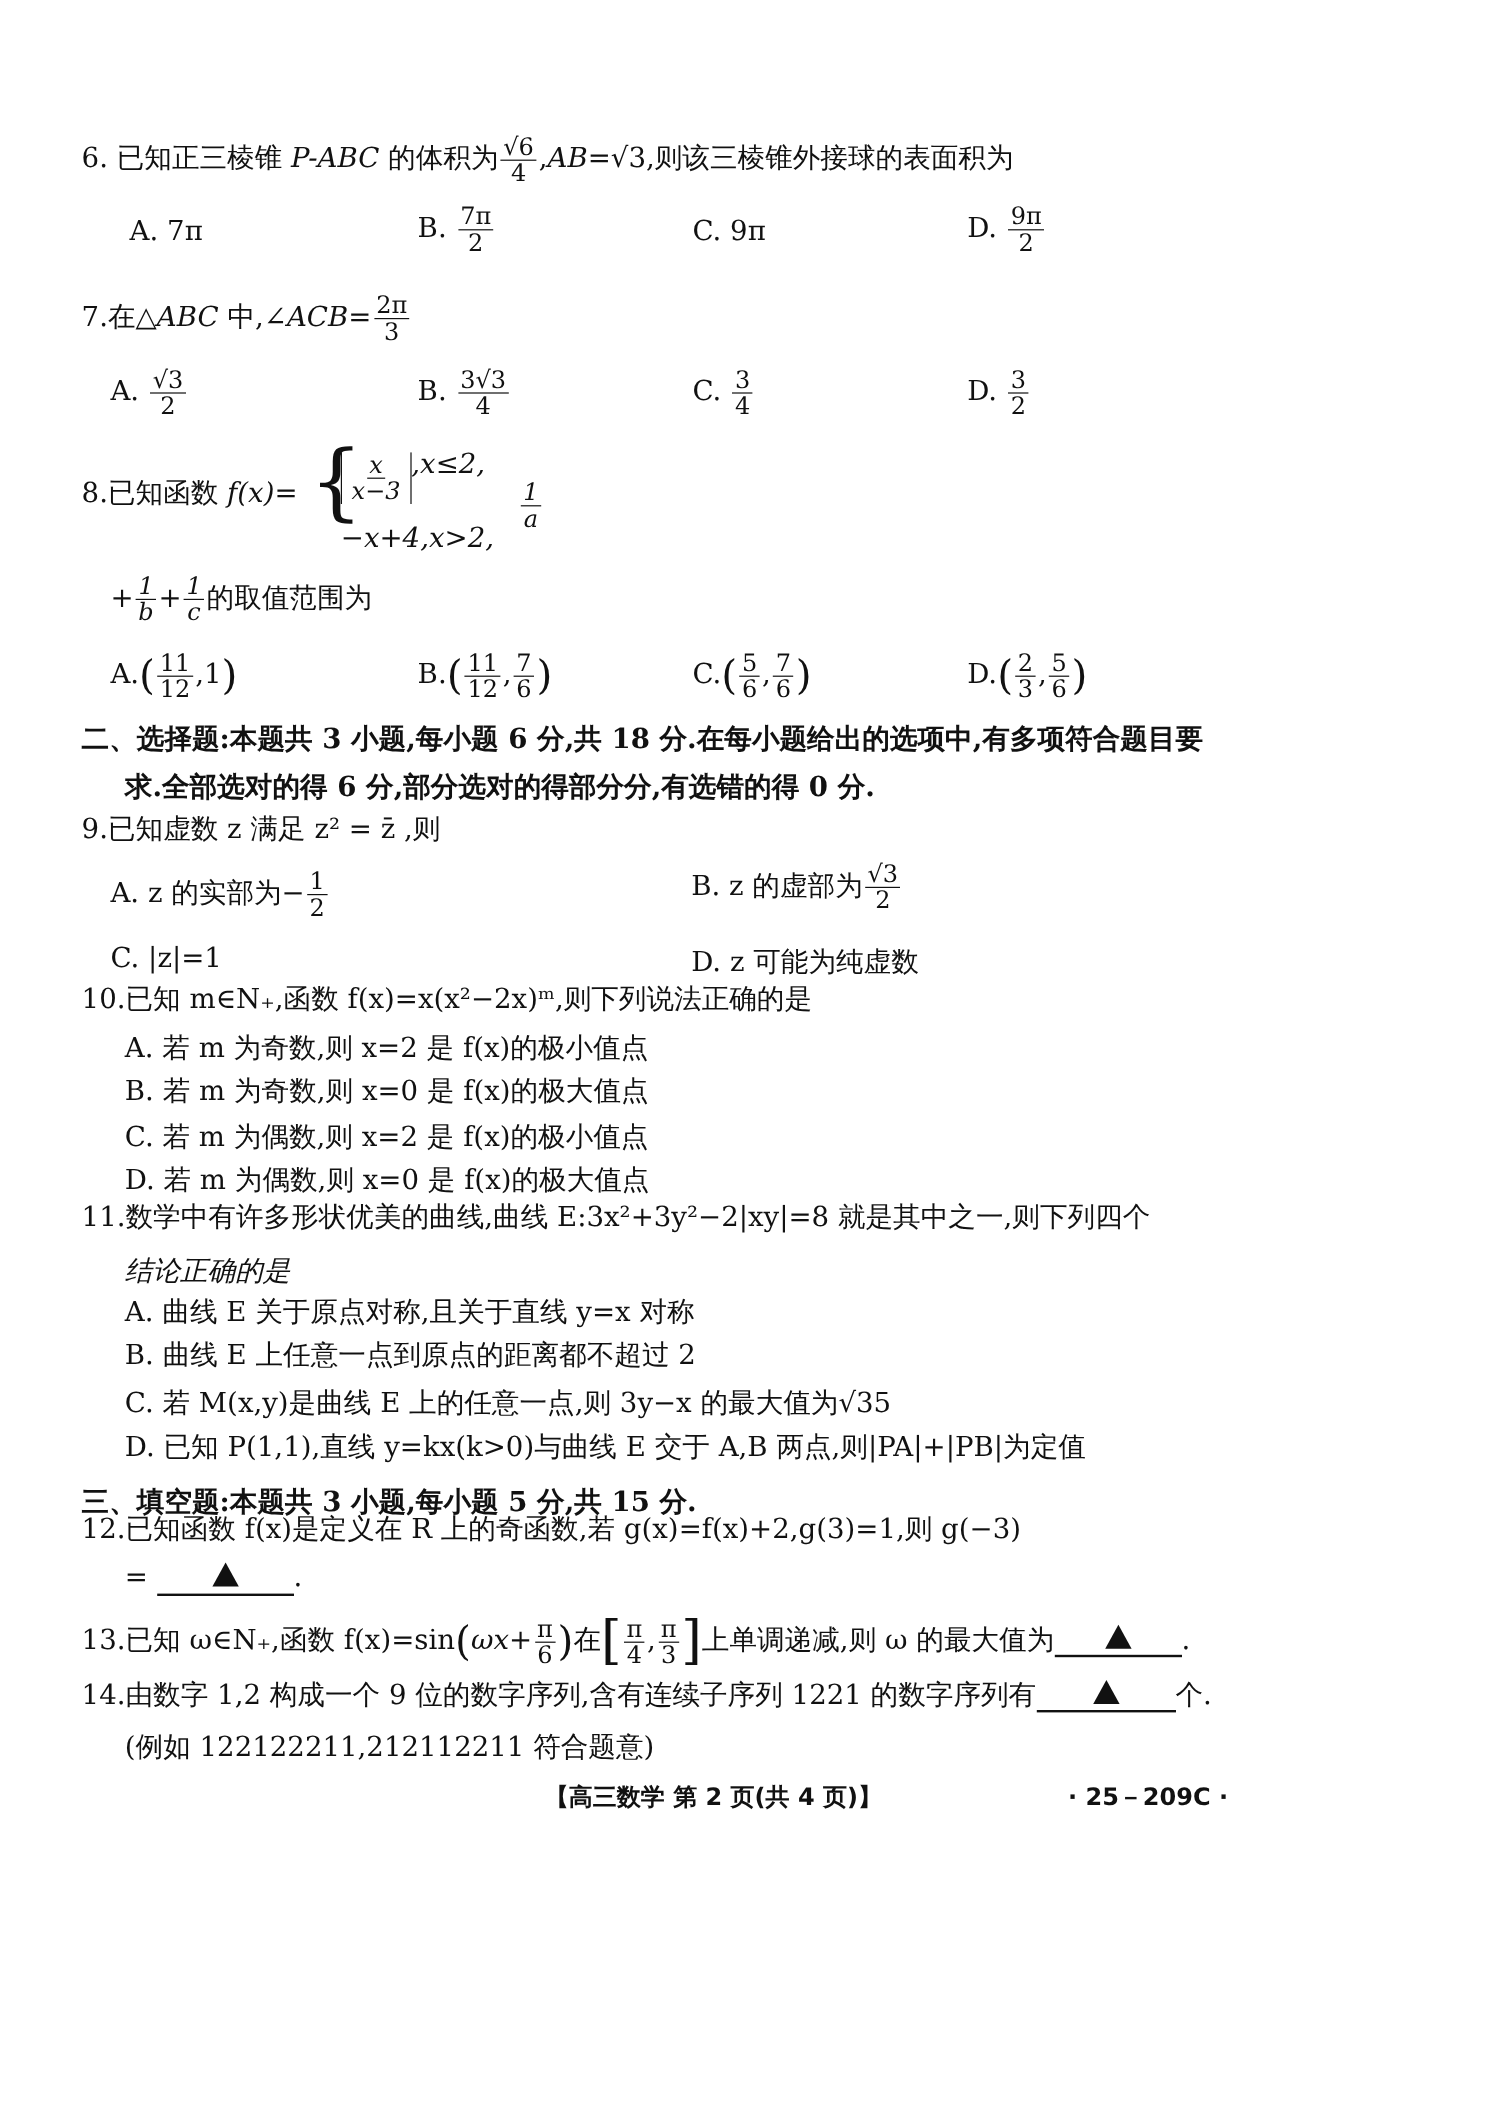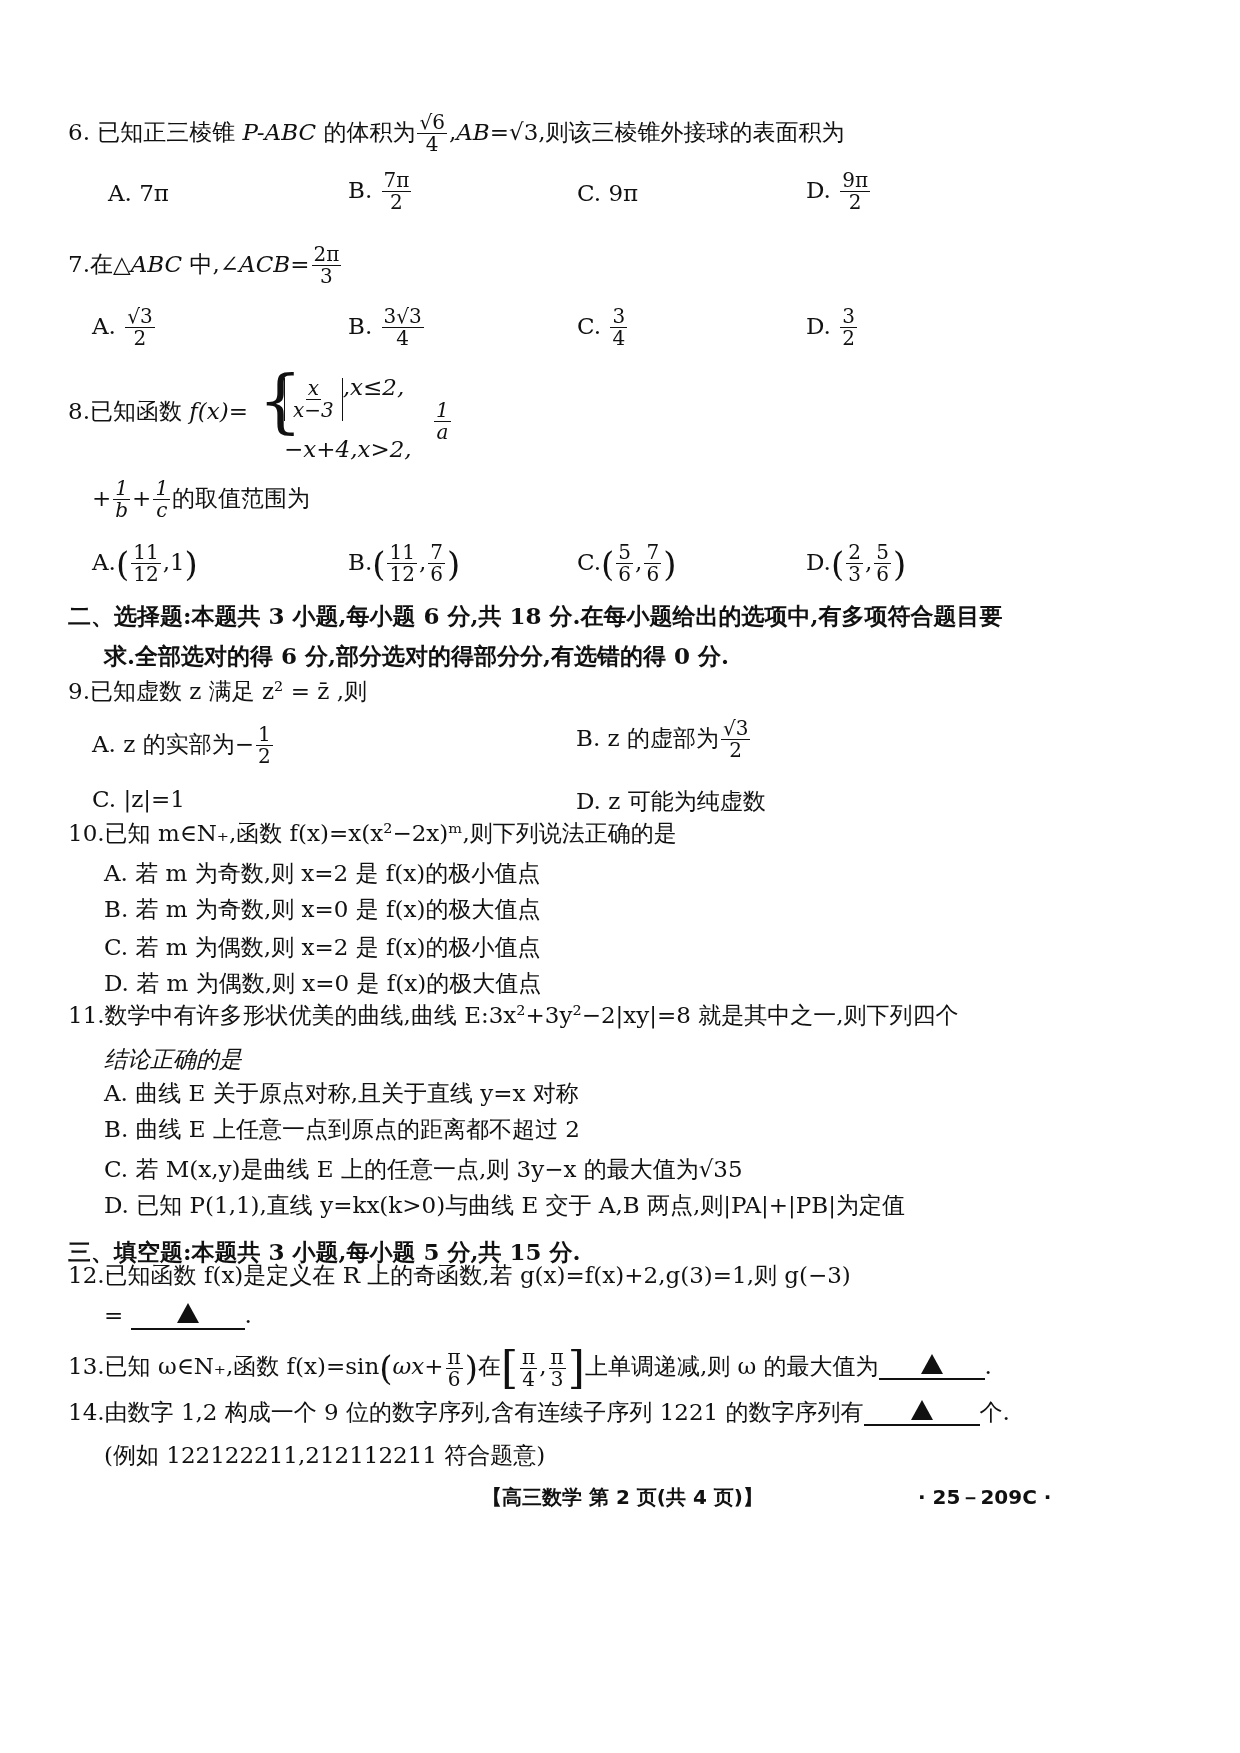--- a/index.html
+++ b/index.html
@@ -14,21 +14,21 @@
   .frac { display:inline-flex; flex-direction:column; align-items:center; vertical-align:middle; margin:0 2px; font-size:20px; line-height:1.05; }
   .frac .num { border-bottom:1.5px solid #111; padding:0 2px; }
   .frac .den { padding:0 2px; }
   .opt { position:absolute; white-space:nowrap; }
   .paren { font-size:34px; vertical-align:middle; font-weight:200; }
   .blank { display:inline-block; border-bottom:2px solid #111; text-align:center; vertical-align:baseline; }
   .tri { display:inline-block; width:0; height:0; border-left:11px solid transparent; border-right:11px solid transparent; border-bottom:20px solid #111; }
   .brace { position:absolute; font-size:70px; font-weight:100; line-height:1; }
   .abs { border-left:1.5px solid #111; border-right:1.5px solid #111; padding:0 4px; display:inline-flex; }
   .bracket { font-size:44px; font-weight:100; vertical-align:middle; }
-  .footer { position:absolute; font-size:20px; font-weight:bold; font-family:"DejaVu Sans","Liberation Sans",sans-serif;margin-left:28px; }
+  .footer { position:absolute; font-size:20px; font-weight:bold; font-family:"DejaVu Sans","Liberation Sans",sans-serif; }
 </style>
 </head>
 <body>
 
 <div class="line" style="top:112px; left:68px;">
   <span>6.</span>
   <span>已知正三棱锥 </span><span class="it">P-ABC</span><span> 的体积为</span><span class="frac">
       <span class="num">√6</span>
       <span class="den">4</span>
     </span><span>,</span><span class="it">AB</span><span>=</span><span>√3</span><span>,则该三棱锥外接球的表面积为</span>

